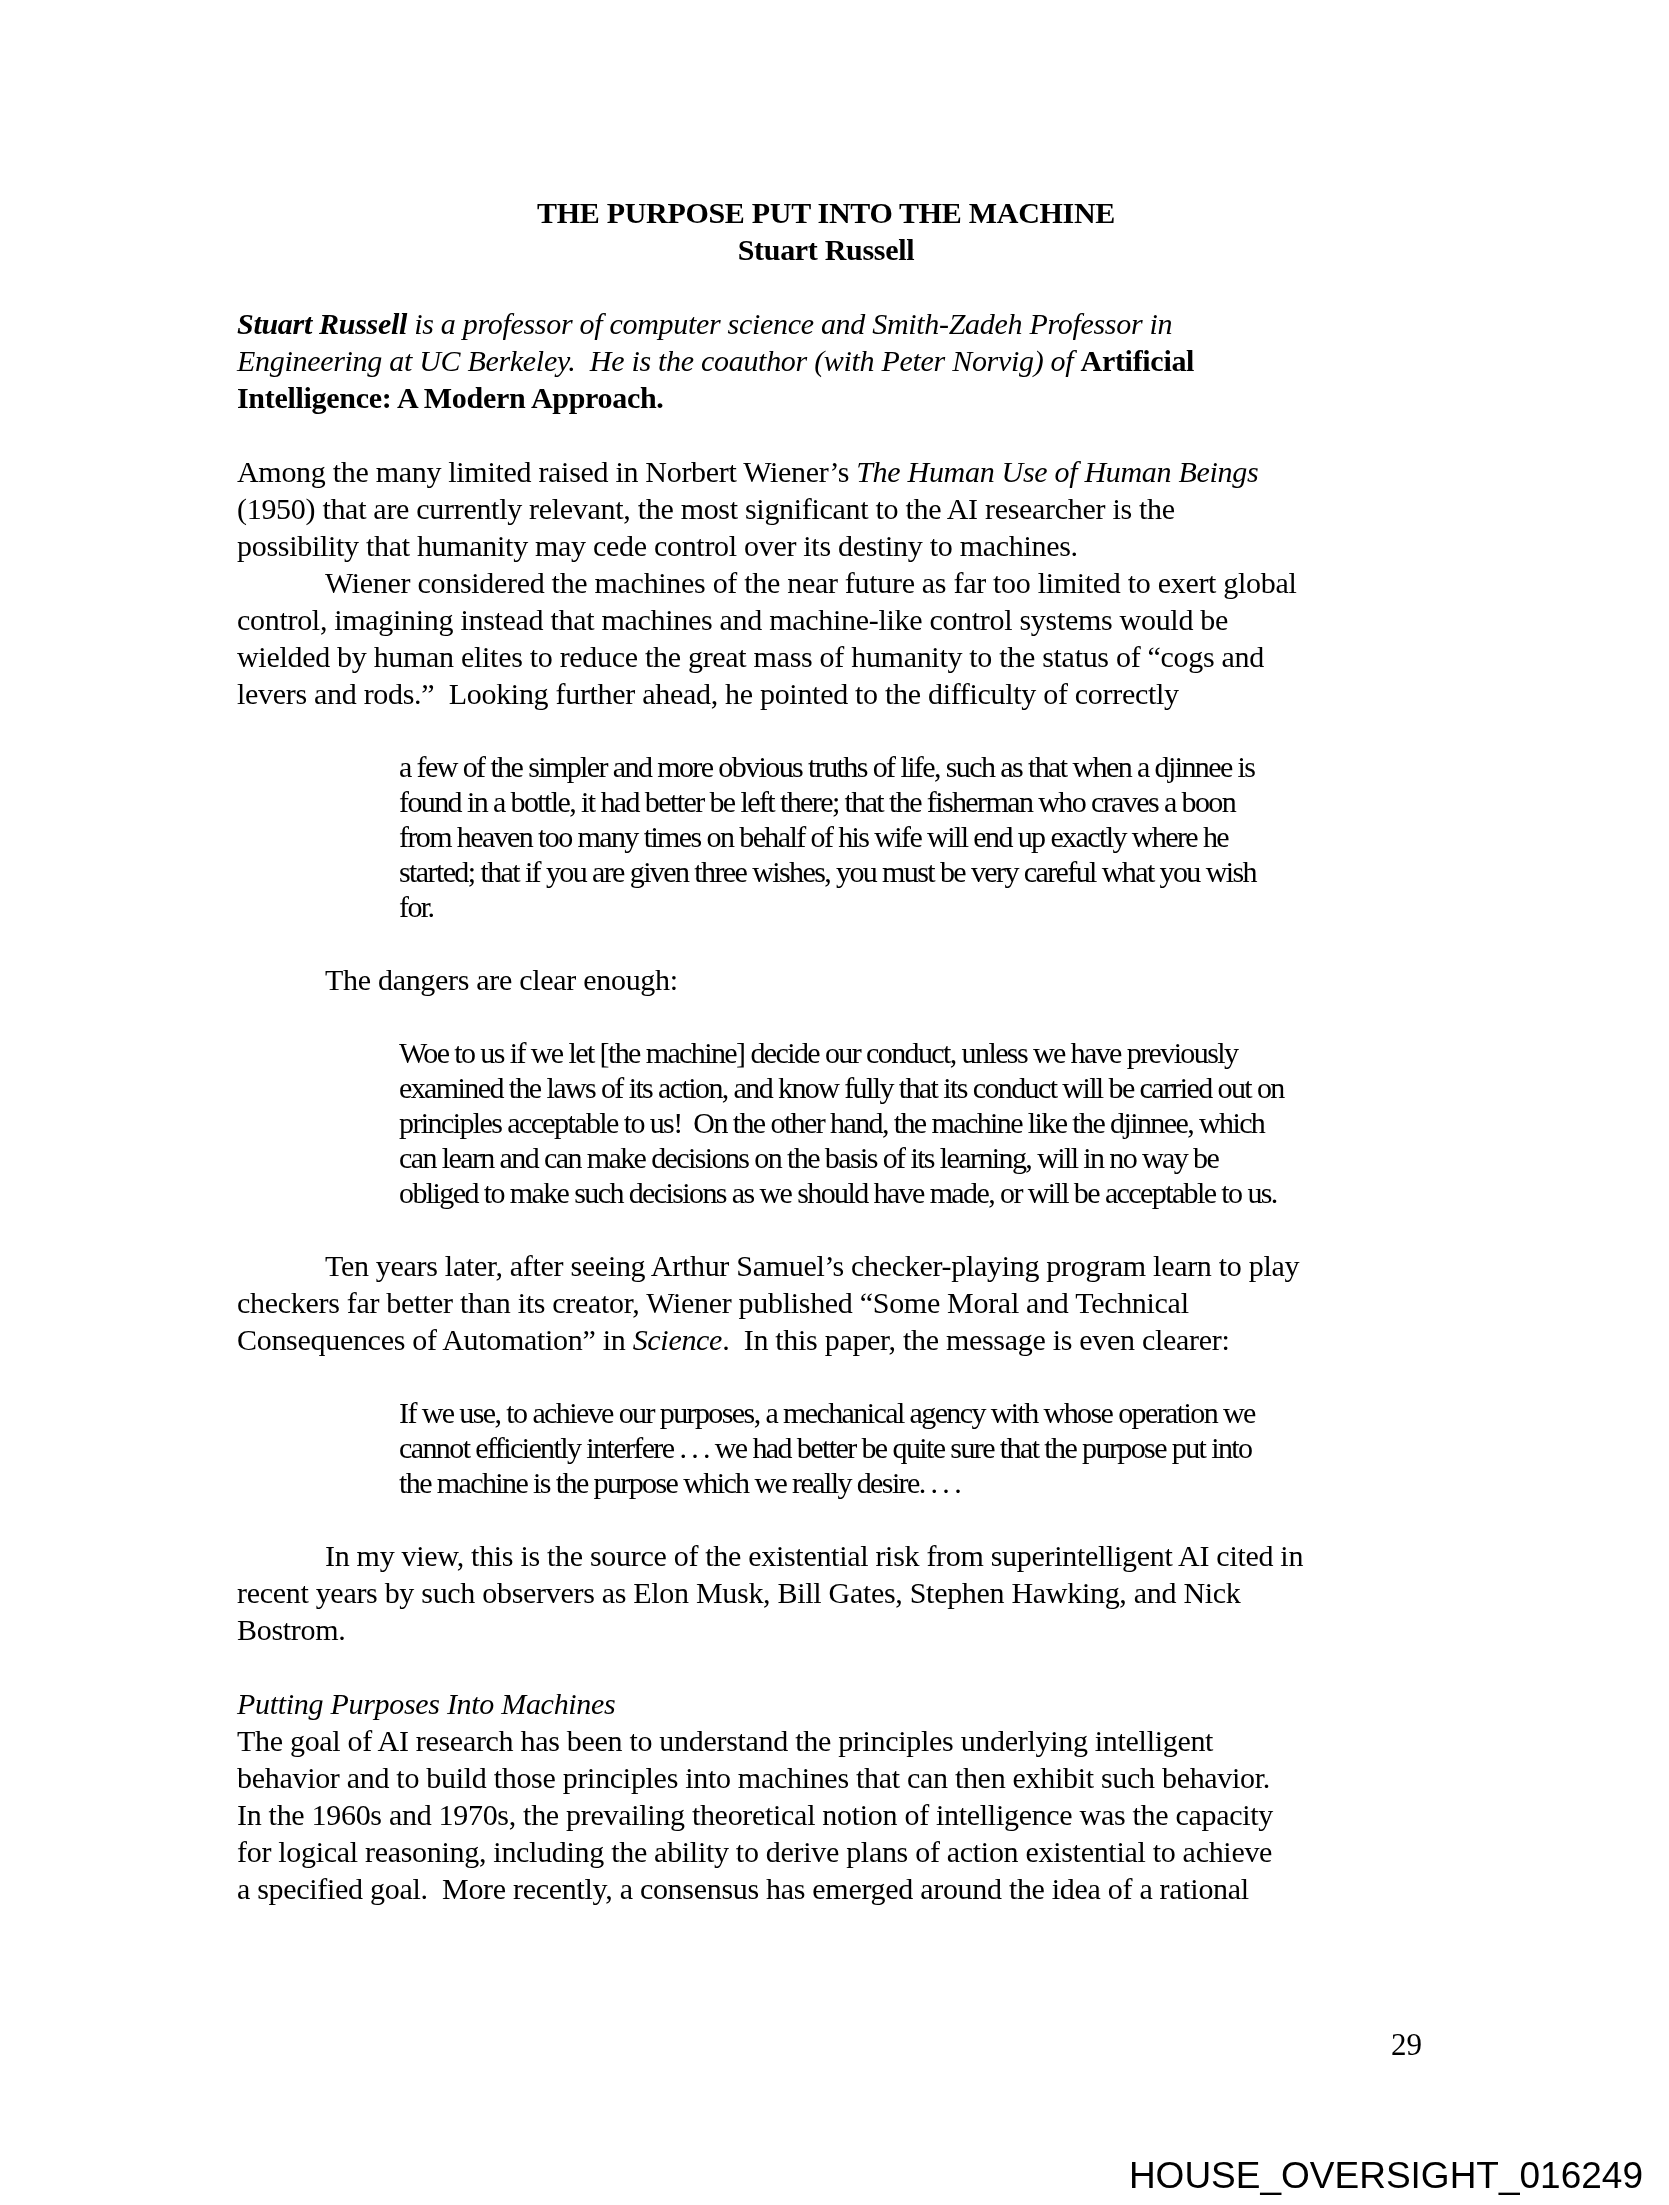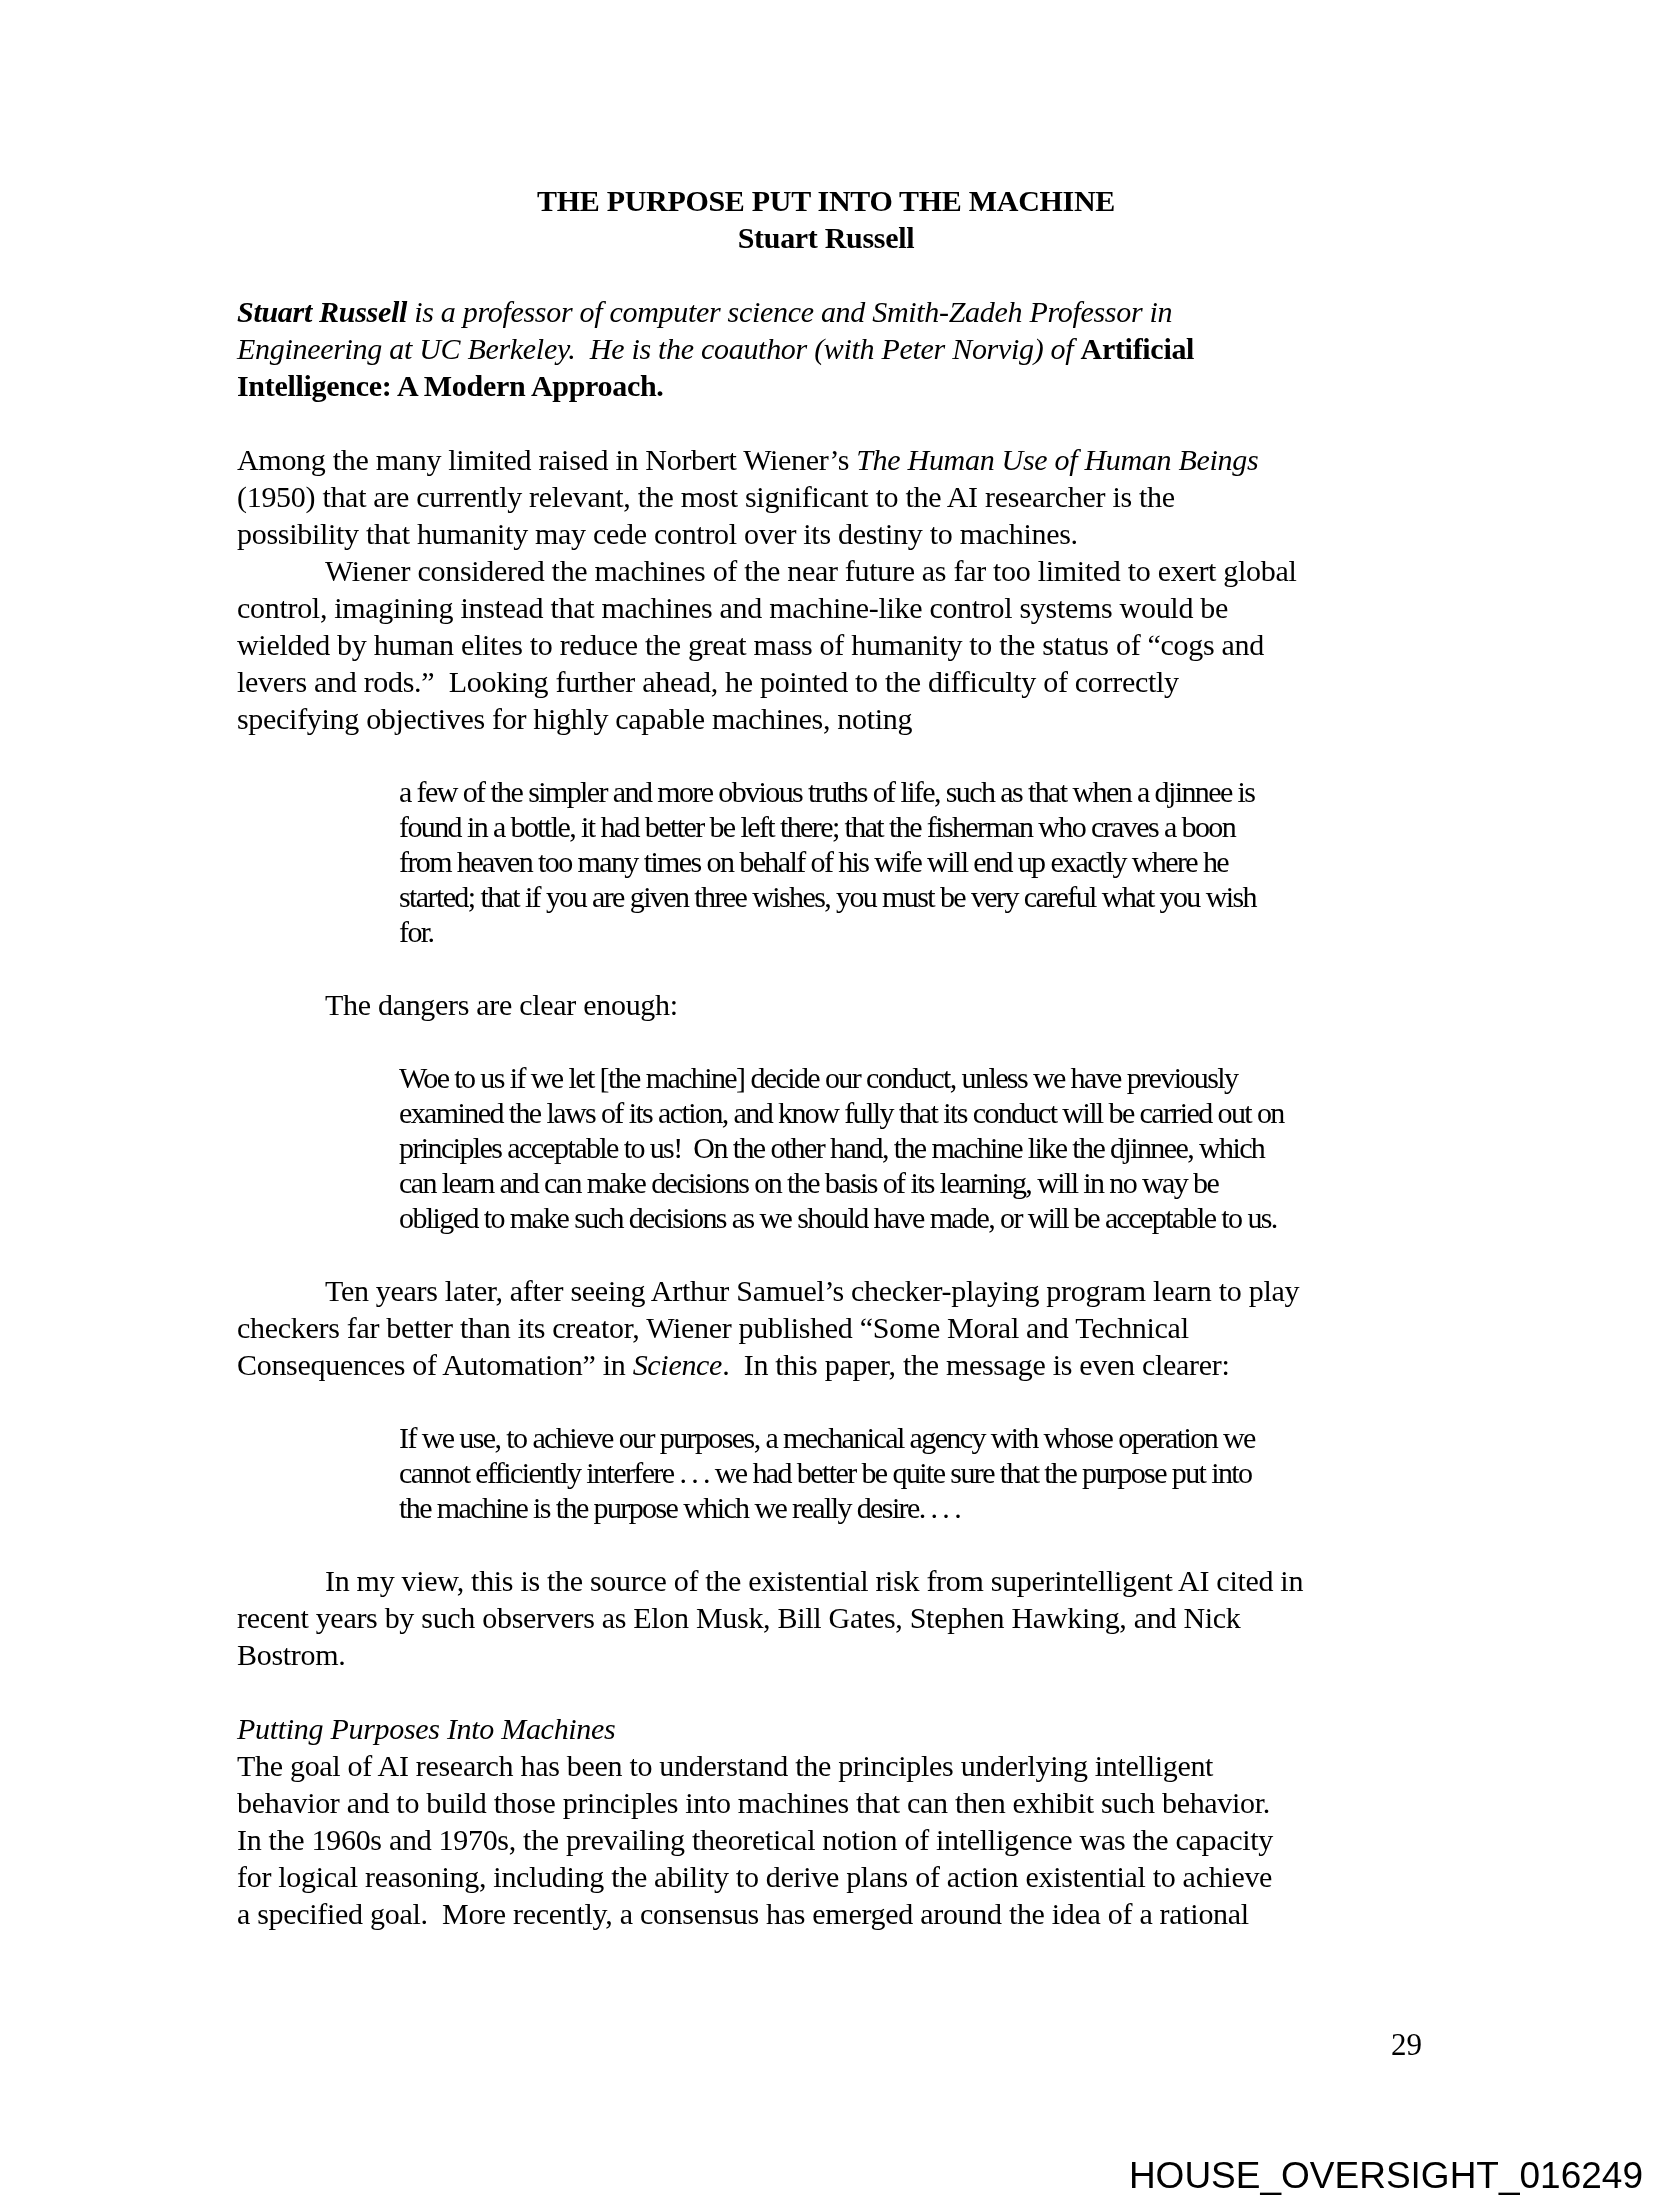--- a/index.html
+++ b/index.html
@@ -8,21 +8,21 @@
     width: 1669px;
     height: 2205px;
     background: #ffffff;
     font-family: "Liberation Serif", serif;
     color: #000000;
     overflow: hidden;
   }
   .content {
     position: absolute;
     left: 237px;
-    top: 182px;
+    top: 194px;
     width: 1178px;
     font-size: 30px;
     line-height: 37px;
     letter-spacing: -0.3px;
   }
   .title-block {
     text-align: center;
     font-weight: bold;
     margin-bottom: 37px;
   }
@@ -76,21 +76,20 @@
           <div class="line"><span class="run-r">Intelligence: A Modern Approach.</span></div>
         </div>
         <div class="block para">
           <div class="line"><span class="run-d">Among the many limited raised in Norbert Wiener’s </span><span class="run-i">The Human Use of Human Beings</span></div>
           <div class="line"><span class="run-d">(1950) that are currently relevant, the most significant to the AI researcher is the</span></div>
           <div class="line"><span class="run-d">possibility that humanity may cede control over its destiny to machines.</span></div>
           <div class="line indent"><span class="run-d">Wiener considered the machines of the near future as far too limited to exert global</span></div>
           <div class="line"><span class="run-d">control, imagining instead that machines and machine-like control systems would be</span></div>
           <div class="line"><span class="run-d">wielded by human elites to reduce the great mass of humanity to the status of “cogs and</span></div>
           <div class="line"><span class="run-d">levers and rods.”&nbsp; Looking further ahead, he pointed to the difficulty of correctly</span></div>
-          <div class="line"><span class="run-d">specifying objectives for highly capable machines, noting</span></div>
         </div>
         <div class="block quote">
           <div class="line"><span class="run-d">a few of the simpler and more obvious truths of life, such as that when a djinnee is</span></div>
           <div class="line"><span class="run-d">found in a bottle, it had better be left there; that the fisherman who craves a boon</span></div>
           <div class="line"><span class="run-d">from heaven too many times on behalf of his wife will end up exactly where he</span></div>
           <div class="line"><span class="run-d">started; that if you are given three wishes, you must be very careful what you wish</span></div>
           <div class="line"><span class="run-d">for.</span></div>
         </div>
         <div class="block para">
           <div class="line indent"><span class="run-d">The dangers are clear enough:</span></div>

